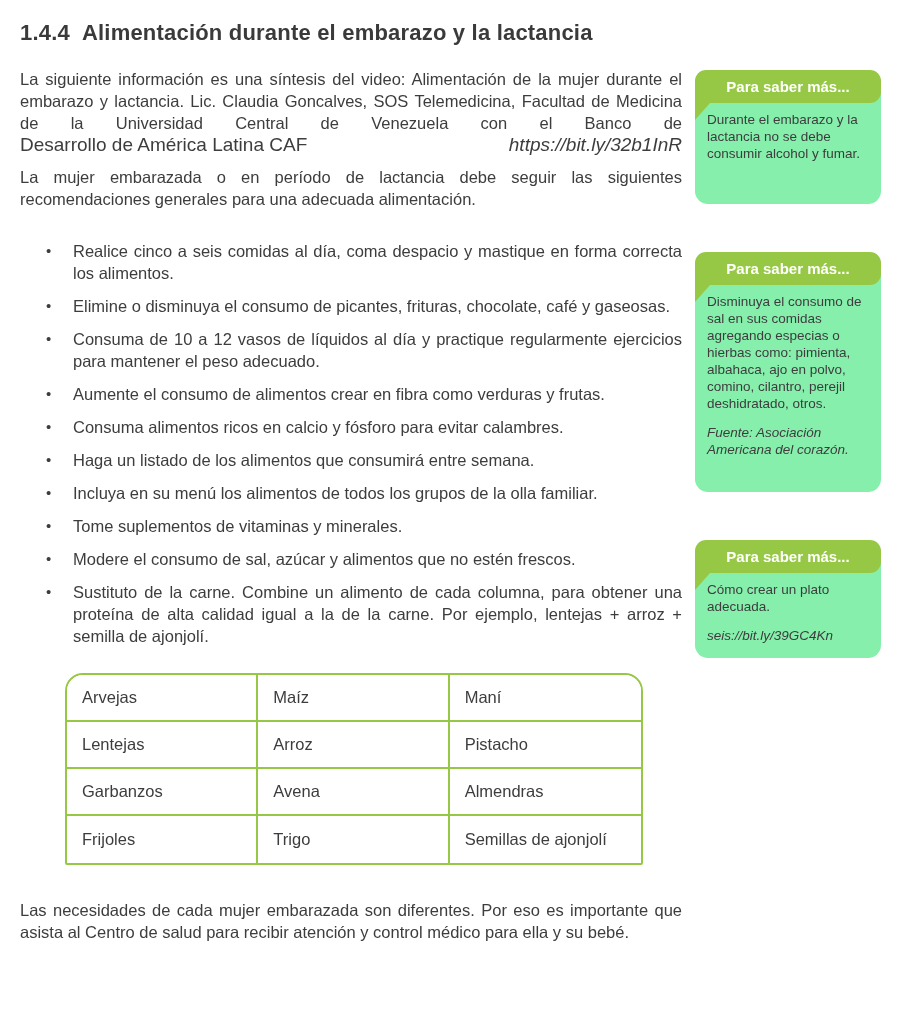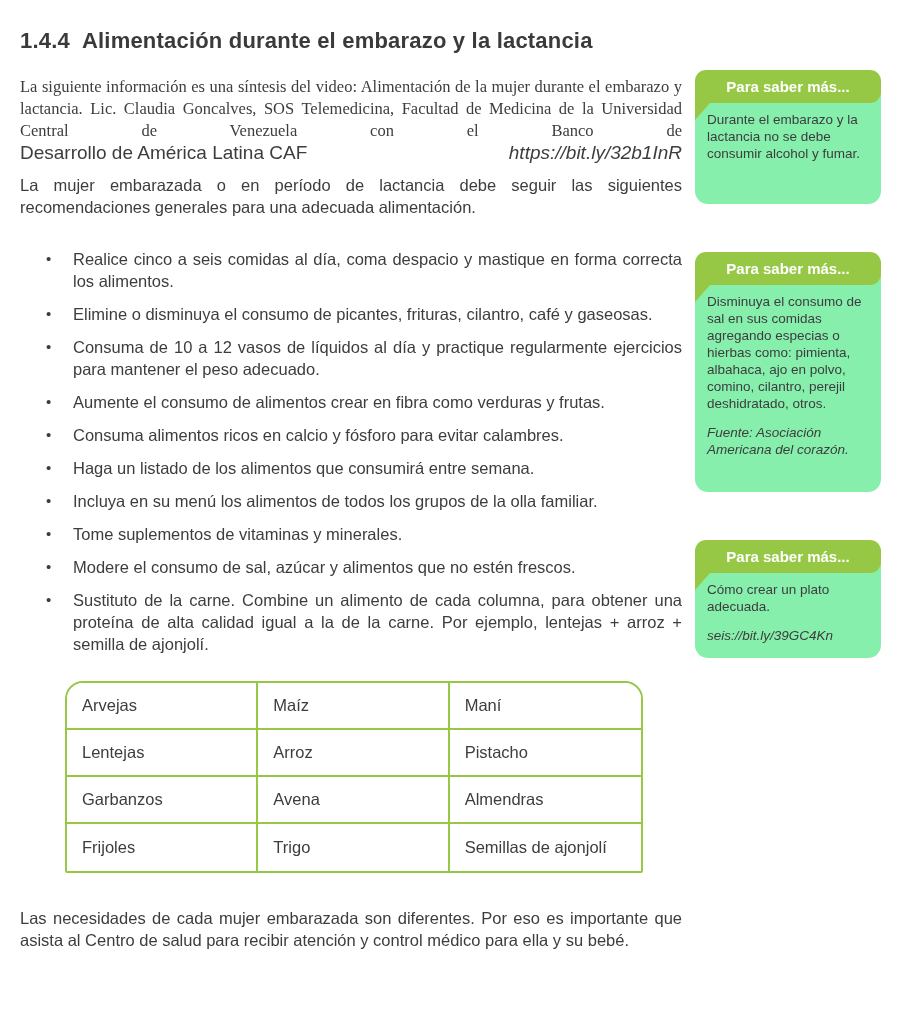--- a/index.html
+++ b/index.html
@@ -8,32 +8,32 @@
     width: 901px; height: 1024px;
     position: relative;
     font-family: "Liberation Sans", "DejaVu Sans", sans-serif;
     color: #3d3d3d;
     overflow: hidden;
   }
   .page { position: relative; width: 901px; height: 1024px; }
 
   
   .main {
-    position: absolute; left: 20px; top: 28px; width: 662px;
+    position: absolute; left: 20px; top: 20px; width: 662px;
   }
   h1.section-heading {
     font-size: 22px; font-weight: bold; color: #3a3a3a;
     letter-spacing: 0.2px; margin-bottom: 22px;
   }
   h1.section-heading .num { margin-right: 12px; }
   .para {
     font-size: 16.5px; line-height: 22px; text-align: justify;
     color: #3d3d3d;
   }
-  .para.fill-last { text-align-last: justify; font-family: Liberation Serif, serif; }
+  .para.fill-last { text-align-last: justify; }
   .intro-last-line {
     font-size: 19px; line-height: 22px;
     display: flex; justify-content: space-between; align-items: baseline;
     margin-bottom: 10px;
   }
   .intro-last-line .link { font-style: italic; }
   .recs-intro { margin-bottom: 30px; }
 
   ul.bullets { list-style: none; margin-bottom: 26px; }
   ul.bullets li {
@@ -126,21 +126,21 @@
     <p class="para fill-last">La siguiente información es una síntesis del video: Alimentación de la mujer durante el embarazo y lactancia. Lic. Claudia Goncalves, SOS Telemedicina, Facultad de Medicina de la Universidad Central de Venezuela con el Banco de</p>
     <div class="intro-last-line">
       <span>Desarrollo de América Latina CAF</span>
       <span class="link">https://bit.ly/32b1InR</span>
     </div>
 
     <p class="para recs-intro">La mujer embarazada o en período de lactancia debe seguir las siguientes recomendaciones generales para una adecuada alimentación.</p>
 
     <ul class="bullets">
       <li>Realice cinco a seis comidas al día, coma despacio y mastique en forma correcta los alimentos.</li>
-      <li>Elimine o disminuya el consumo de picantes, frituras, cilantro, café y gaseosas.</li>
+      <li>Elimine o disminuya el consumo de picantes, frituras, chocolate, café y gaseosas.</li>
       <li>Consuma de 10 a 12 vasos de líquidos al día y practique regularmente ejercicios para mantener el peso adecuado.</li>
       <li>Aumente el consumo de alimentos crear en fibra como verduras y frutas.</li>
       <li>Consuma alimentos ricos en calcio y fósforo para evitar calambres.</li>
       <li>Haga un listado de los alimentos que consumirá entre semana.</li>
       <li>Incluya en su menú los alimentos de todos los grupos de la olla familiar.</li>
       <li>Tome suplementos de vitaminas y minerales.</li>
       <li>Modere el consumo de sal, azúcar y alimentos que no estén frescos.</li>
       <li>Sustituto de la carne. Combine un alimento de cada columna, para obtener una proteína de alta calidad igual a la de la carne.  Por ejemplo, lentejas + arroz + semilla de ajonjolí.</li>
     </ul>
 

